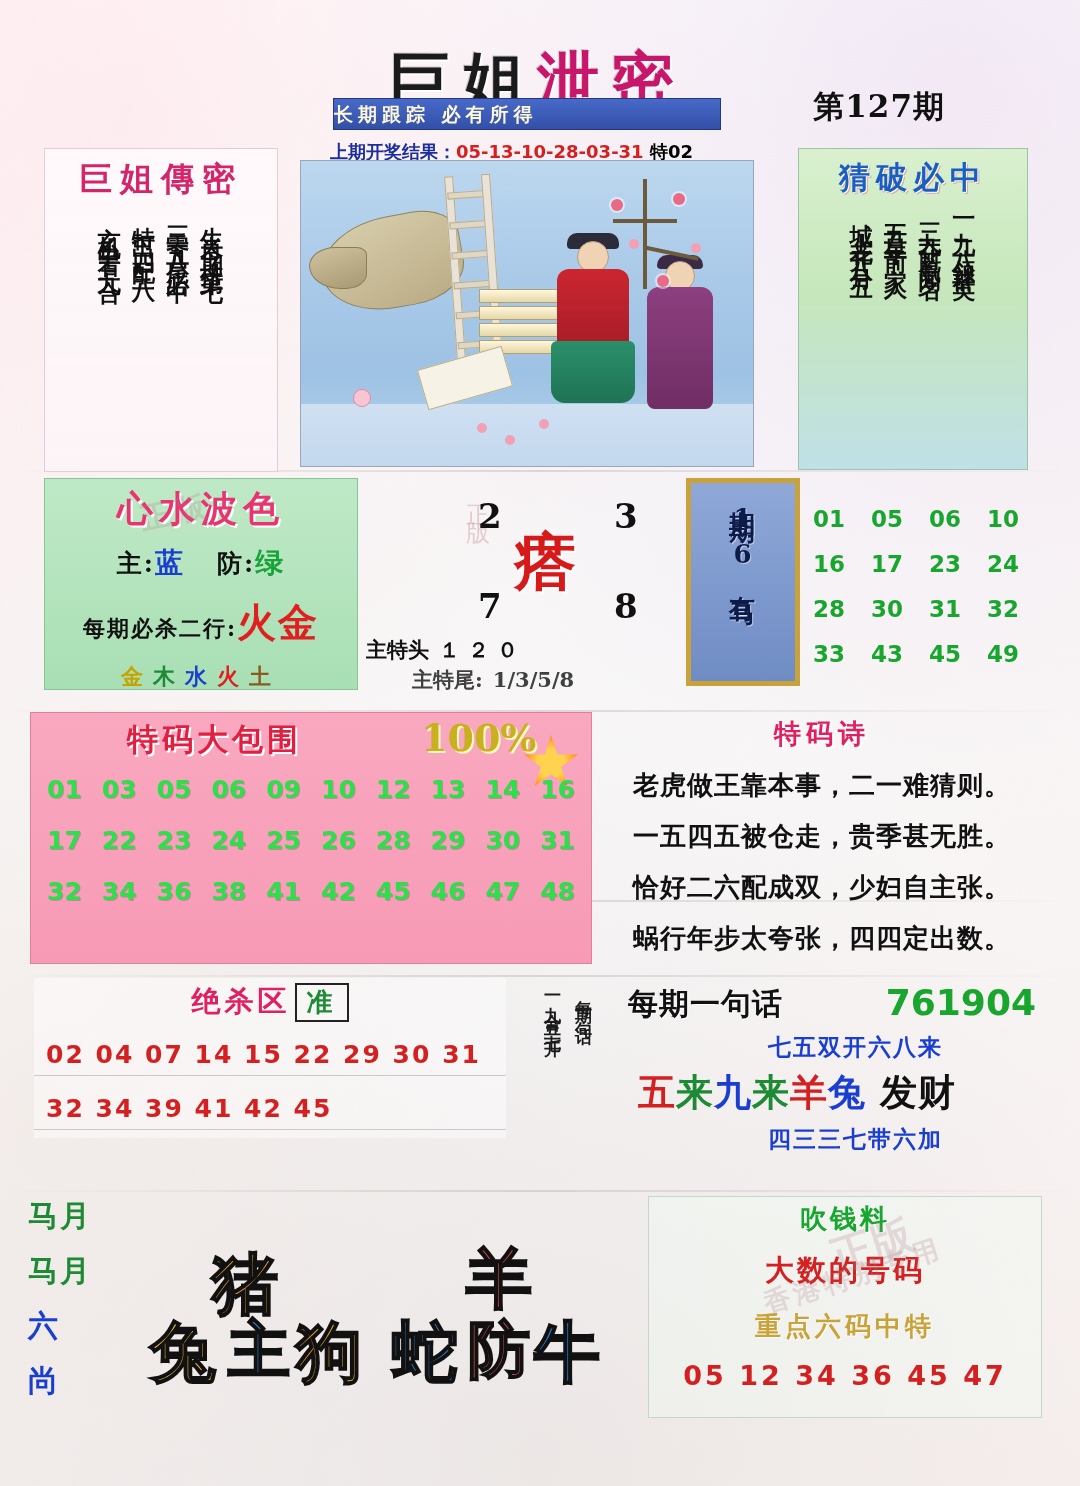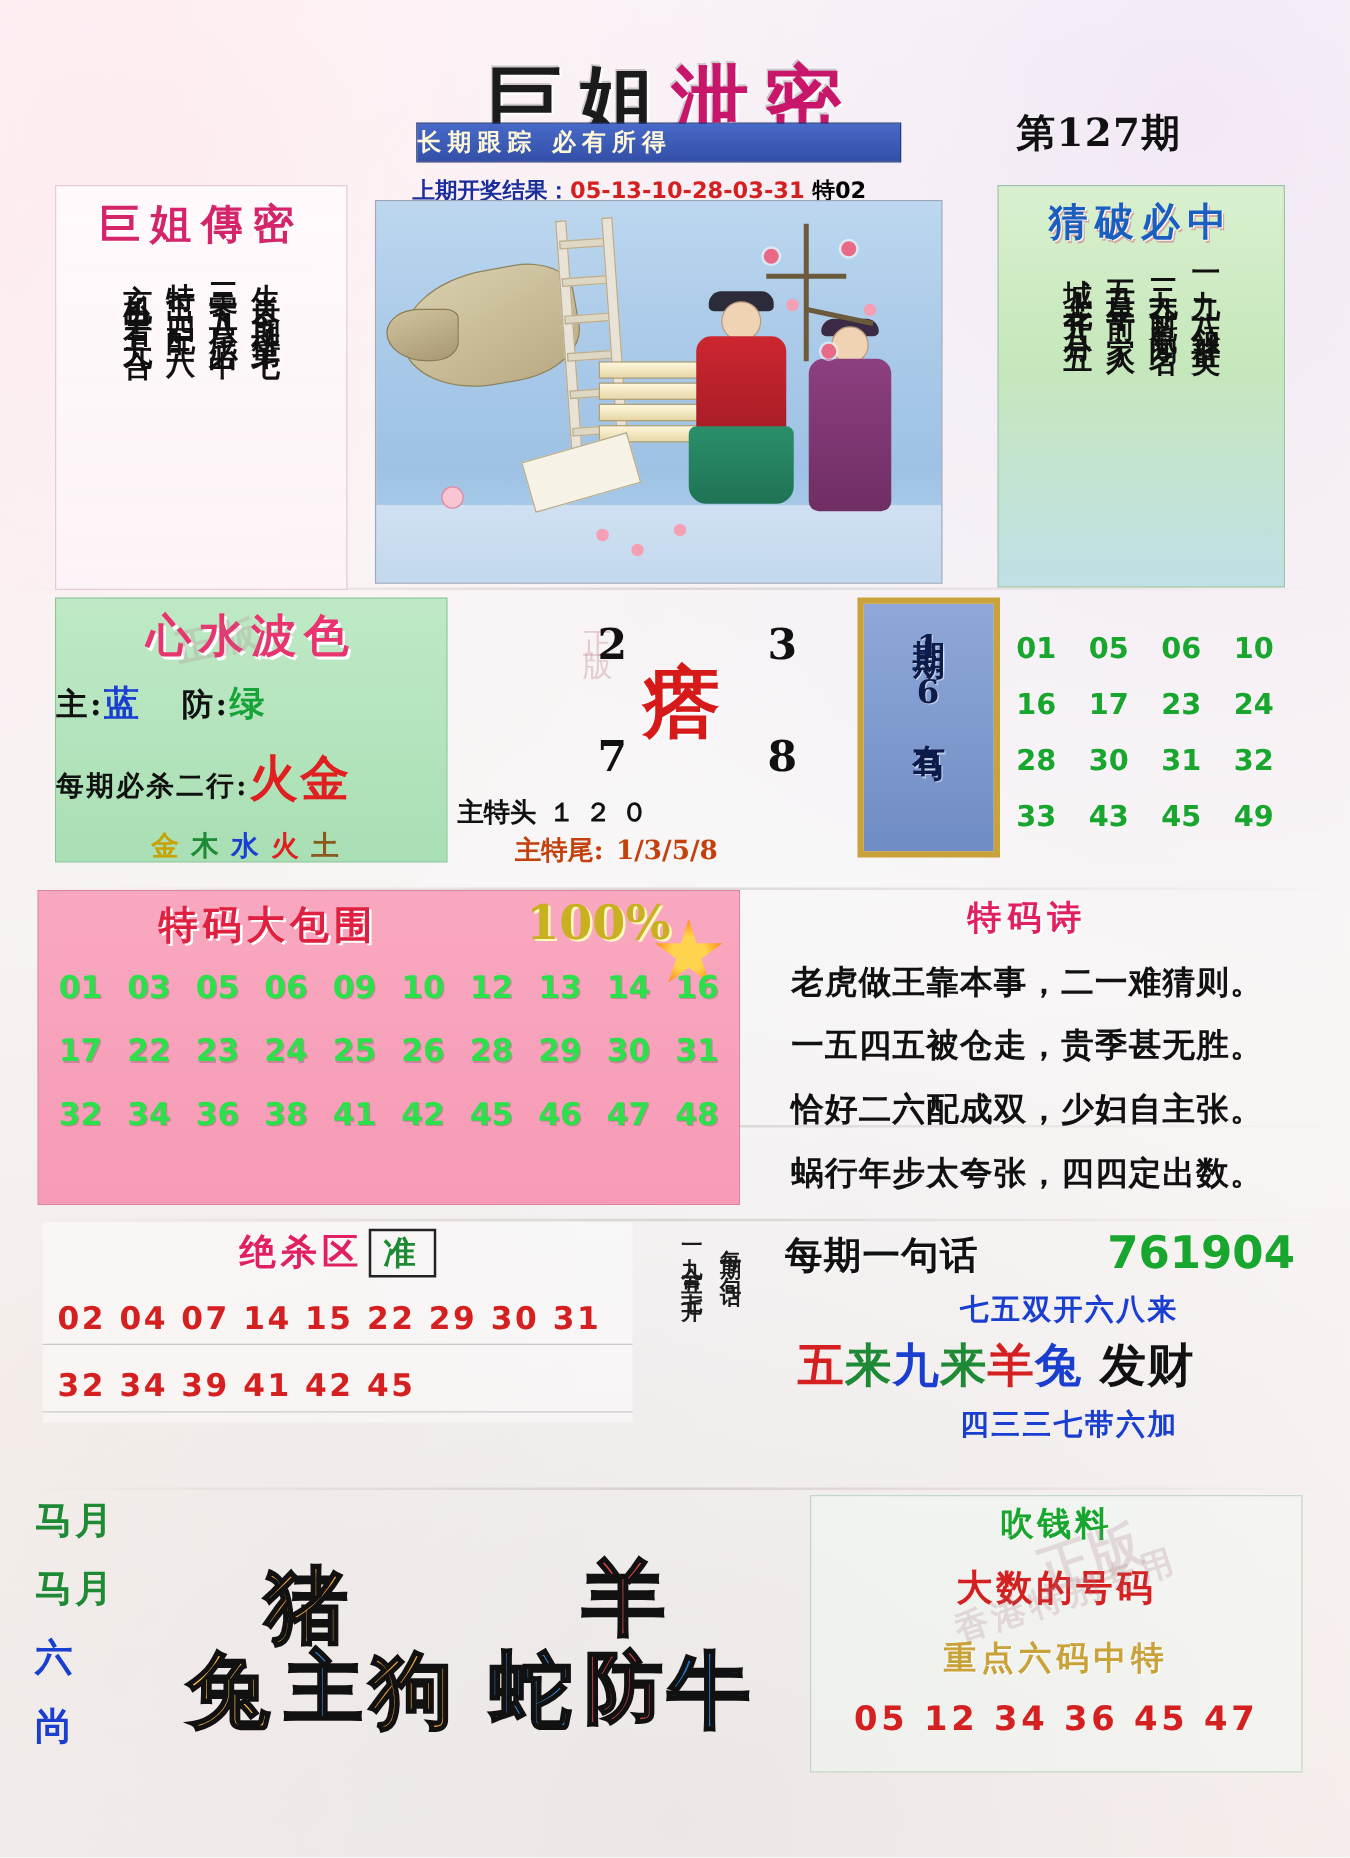--- a/index.html
+++ b/index.html
@@ -228,20 +228,21 @@
     font-weight: bold;
     letter-spacing: 6px;
     color: #e8356f;
     margin-top: 6px;
     text-shadow: 2px 2px 0 #fff;
   }
   .xs-row {
     font-family: "DejaVu Serif", serif;
     font-size: 25px;
     font-weight: bold;
+    text-align: center;
     margin-top: 10px;
     color: #111;
     letter-spacing: 2px;
   }
   .xs-row .blue { color: #1a3fd0; font-size: 28px; }
   .xs-row .green { color: #16a337; font-size: 28px; }
   .xs-row2 { font-size: 22px; margin-top: 14px; }
   .xs-row2 .fire { color: #e02020; font-size: 39px; }
   .xs-elems {
     margin-top: 12px;
@@ -262,21 +263,21 @@
     position: absolute;
     left: 366px; top: 478px; width: 310px; height: 210px;
   }
   .cn-2 { position:absolute; left: 112px; top: 18px; font-size: 34px; font-weight: bold; color: #111; font-family:"DejaVu Serif",serif;}
   .cn-3 { position:absolute; left: 248px; top: 18px; font-size: 34px; font-weight: bold; color: #111; font-family:"DejaVu Serif",serif;}
   .cn-7 { position:absolute; left: 112px; top: 108px; font-size: 34px; font-weight: bold; color: #111; font-family:"DejaVu Serif",serif;}
   .cn-8 { position:absolute; left: 248px; top: 108px; font-size: 34px; font-weight: bold; color: #111; font-family:"DejaVu Serif",serif;}
   .cn-big { position:absolute; left: 148px; top: 42px; font-size: 62px; font-weight: bold; color: #d61a1a; font-family:"DejaVu Serif",serif; text-shadow: 2px 2px 0 #fff;}
   .cn-head { position:absolute; left: 0px; top: 158px; font-family:"DejaVu Serif",serif; font-size: 21px; font-weight: bold; color:#111; white-space: nowrap;}
   .cn-head .v { letter-spacing: 8px; margin-left: 10px;}
-  .cn-tail { position:absolute; left: 46px; top: 188px; font-family:"DejaVu Serif",serif; font-size: 21px; font-weight: bold; color:#c2410c; white-space: nowrap;}
+  .cn-tail { position:absolute; left: 46px; top: 188px; font-family:"DejaVu Serif",serif; font-size: 21px; font-weight: bold; color:#404040; white-space: nowrap;}
   .cn-tail .v { margin-left: 10px; }
   .cn-watermark {
     position: absolute; left: 8px; top: 8px; width: 120px; height: 140px;
     font-family: "DejaVu Serif", serif; font-size: 24px; color: rgba(180,110,120,0.30);
     writing-mode: vertical-rl; text-orientation: upright; letter-spacing: 16px;
   }
 
   
   #plaque {
     position: absolute;

